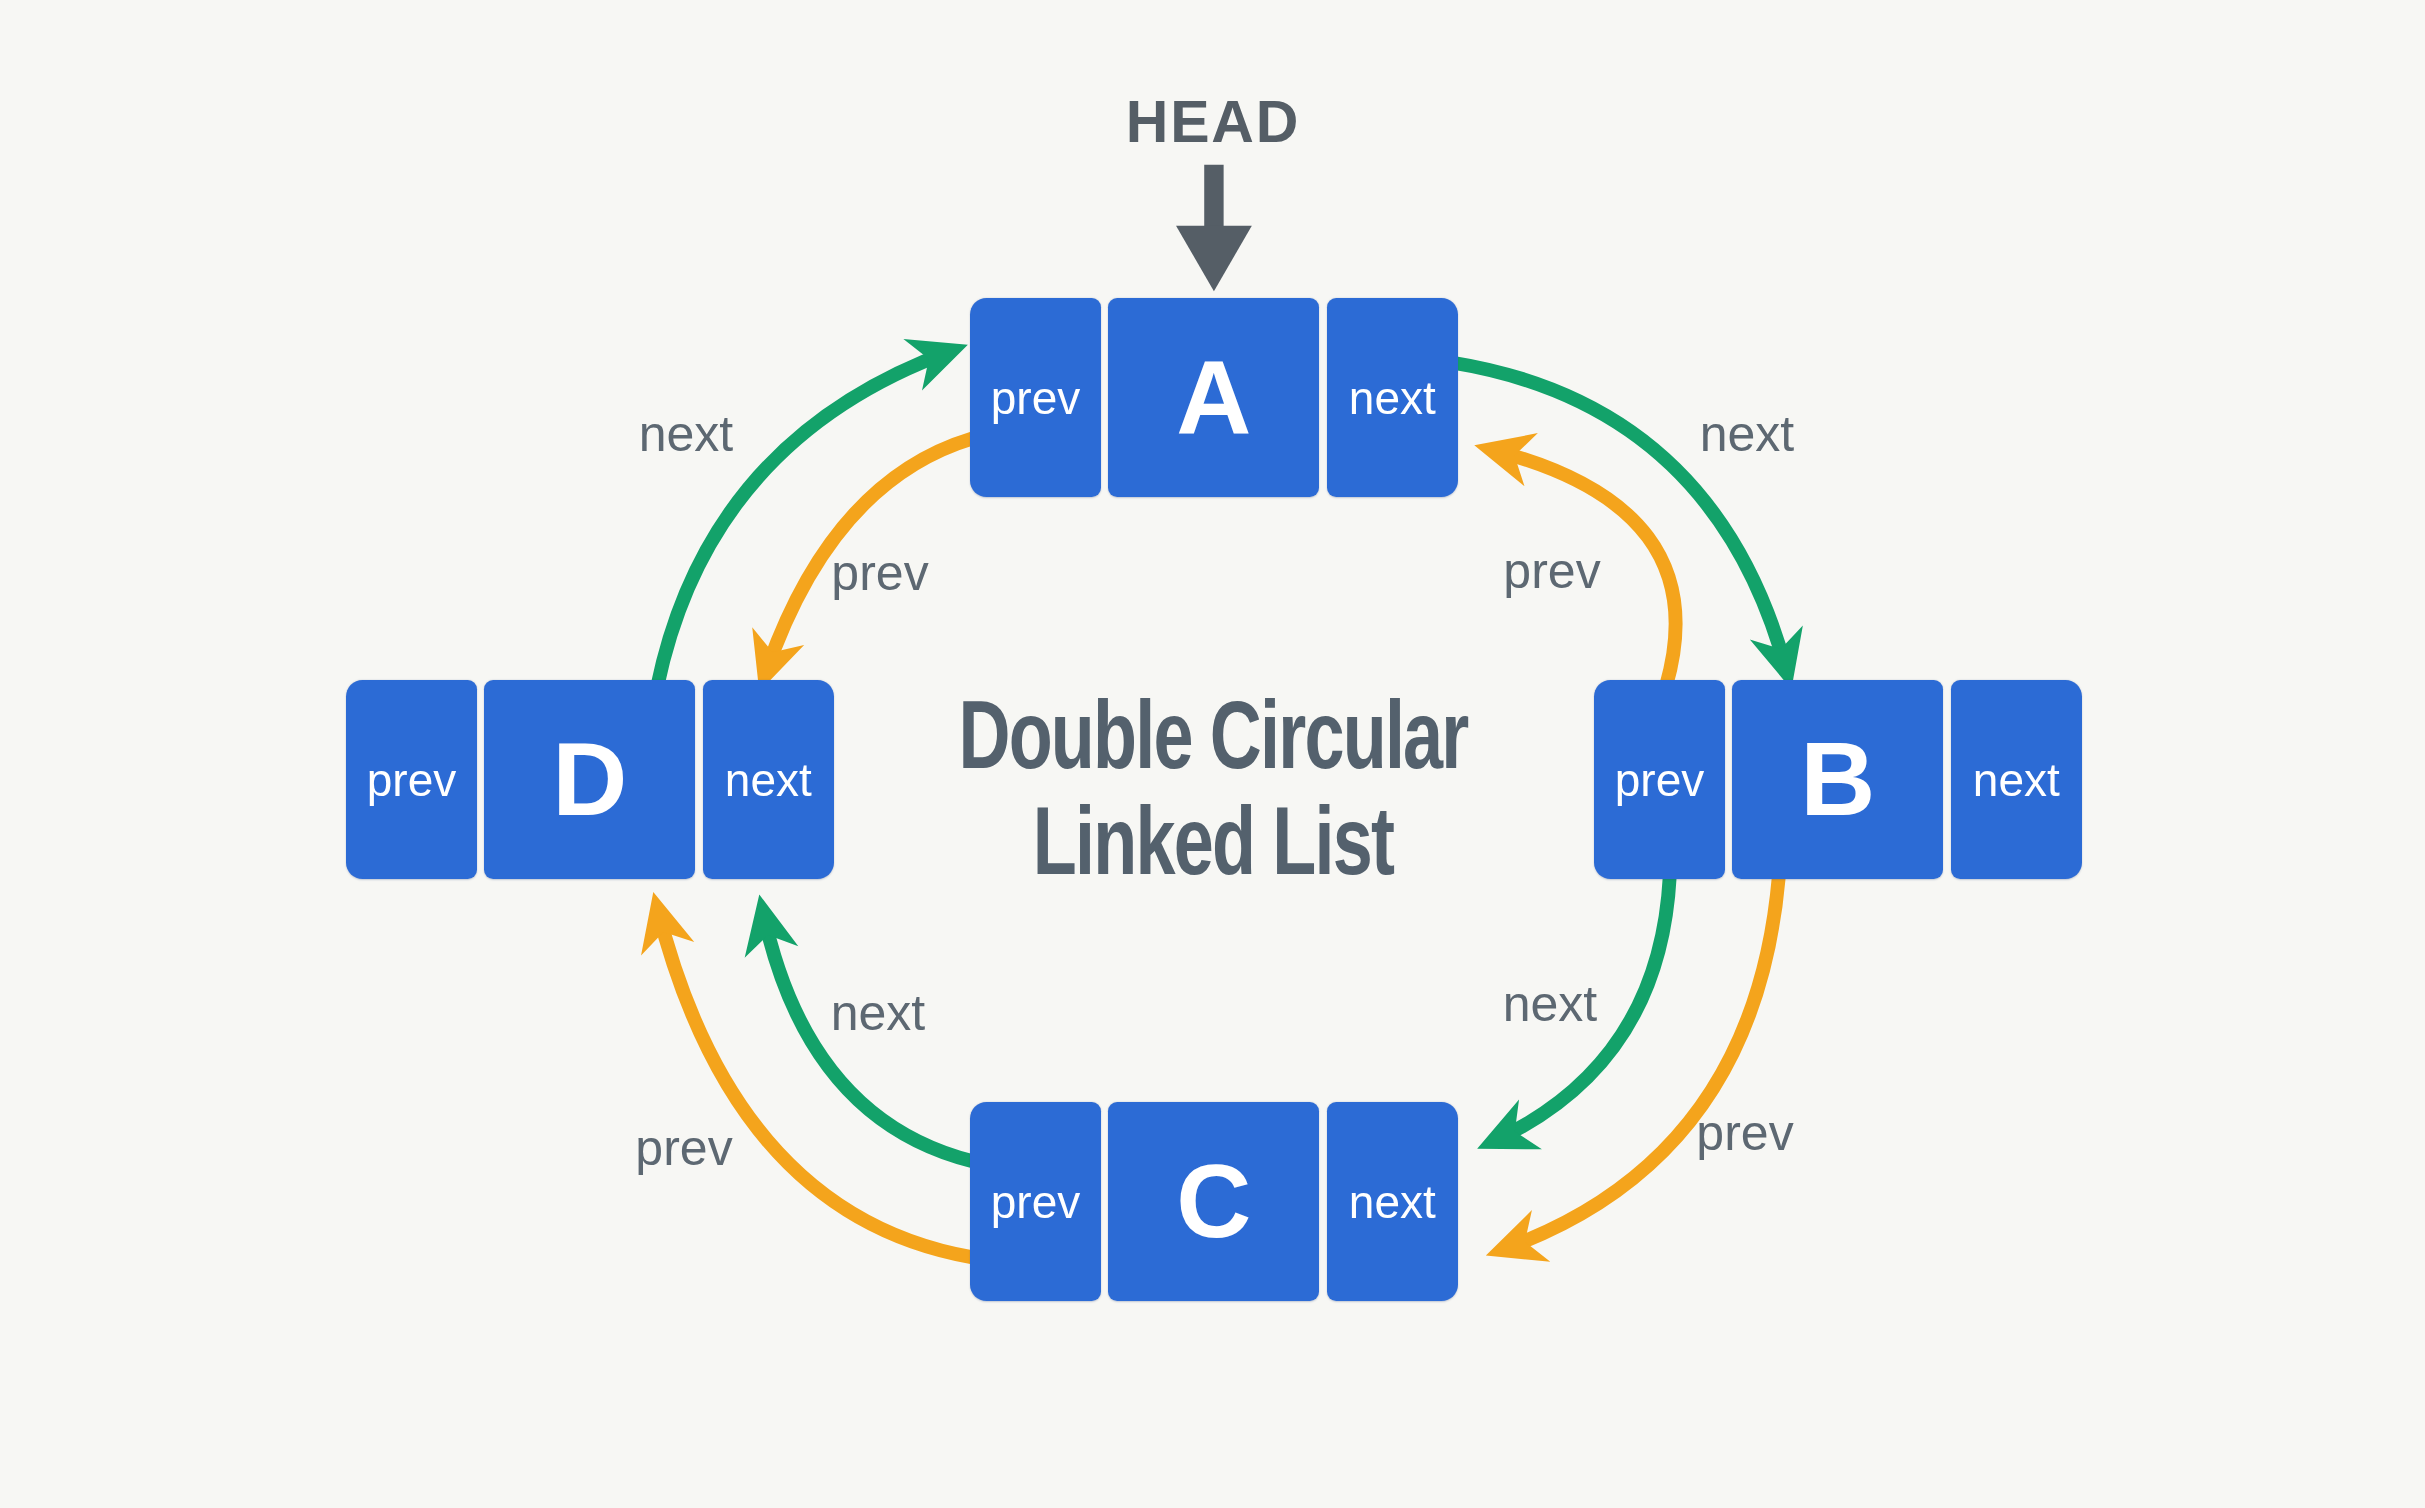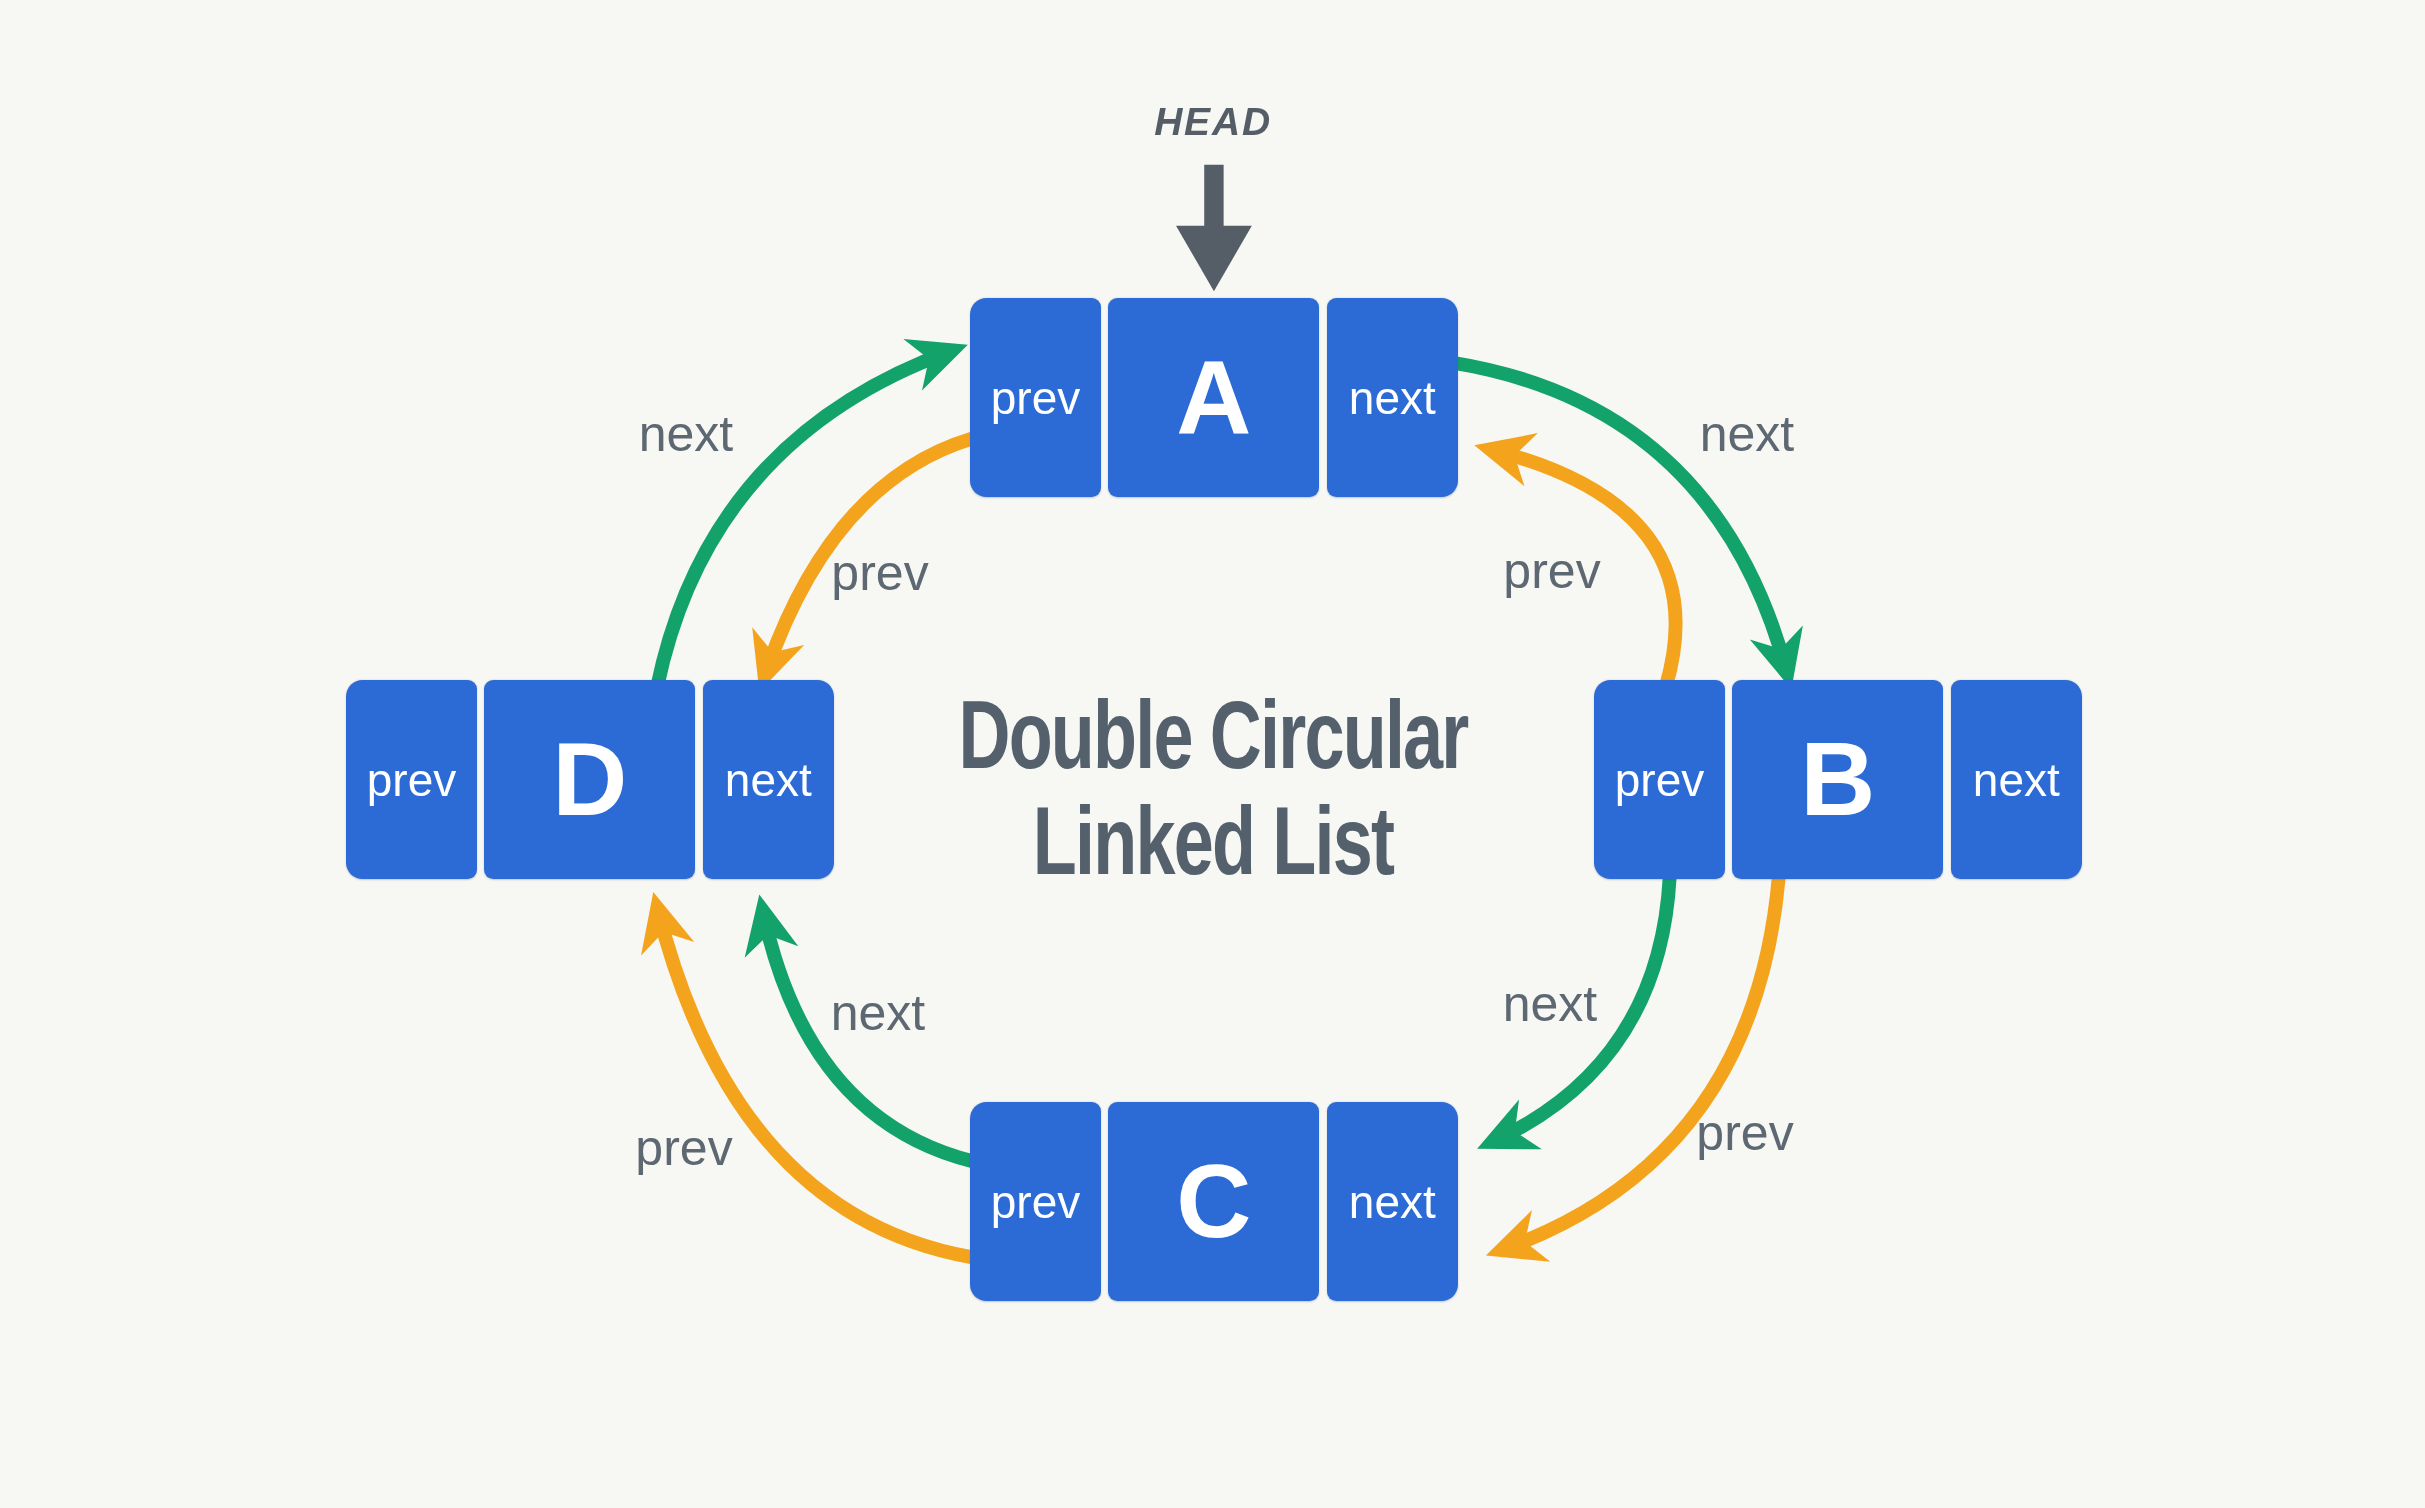--- a/index.html
+++ b/index.html
@@ -35,26 +35,25 @@
     stroke-width: 21px;
     fill: none;
   }
   .head-tip { fill: var(--head_gray, #555e66); }
 
   .head-label {
     position: absolute;
     left: 1213px;
     top: 122px;
     transform: translate(-50%, -50%);
-    font-size: 39px;
+    font-size: 59px;
     font-weight: bold;
     letter-spacing: 1.8px;
     color: var(--head_gray, #555e66);
     white-space: nowrap;
-    font-style: italic;
   }
 
   .node {
     position: absolute;
     display: flex;
     gap: 7.4px;
     height: 199px;
   }
   .node-a { left: 970px; top: 298px; }
   .node-b { left: 1594px; top: 680px; }

